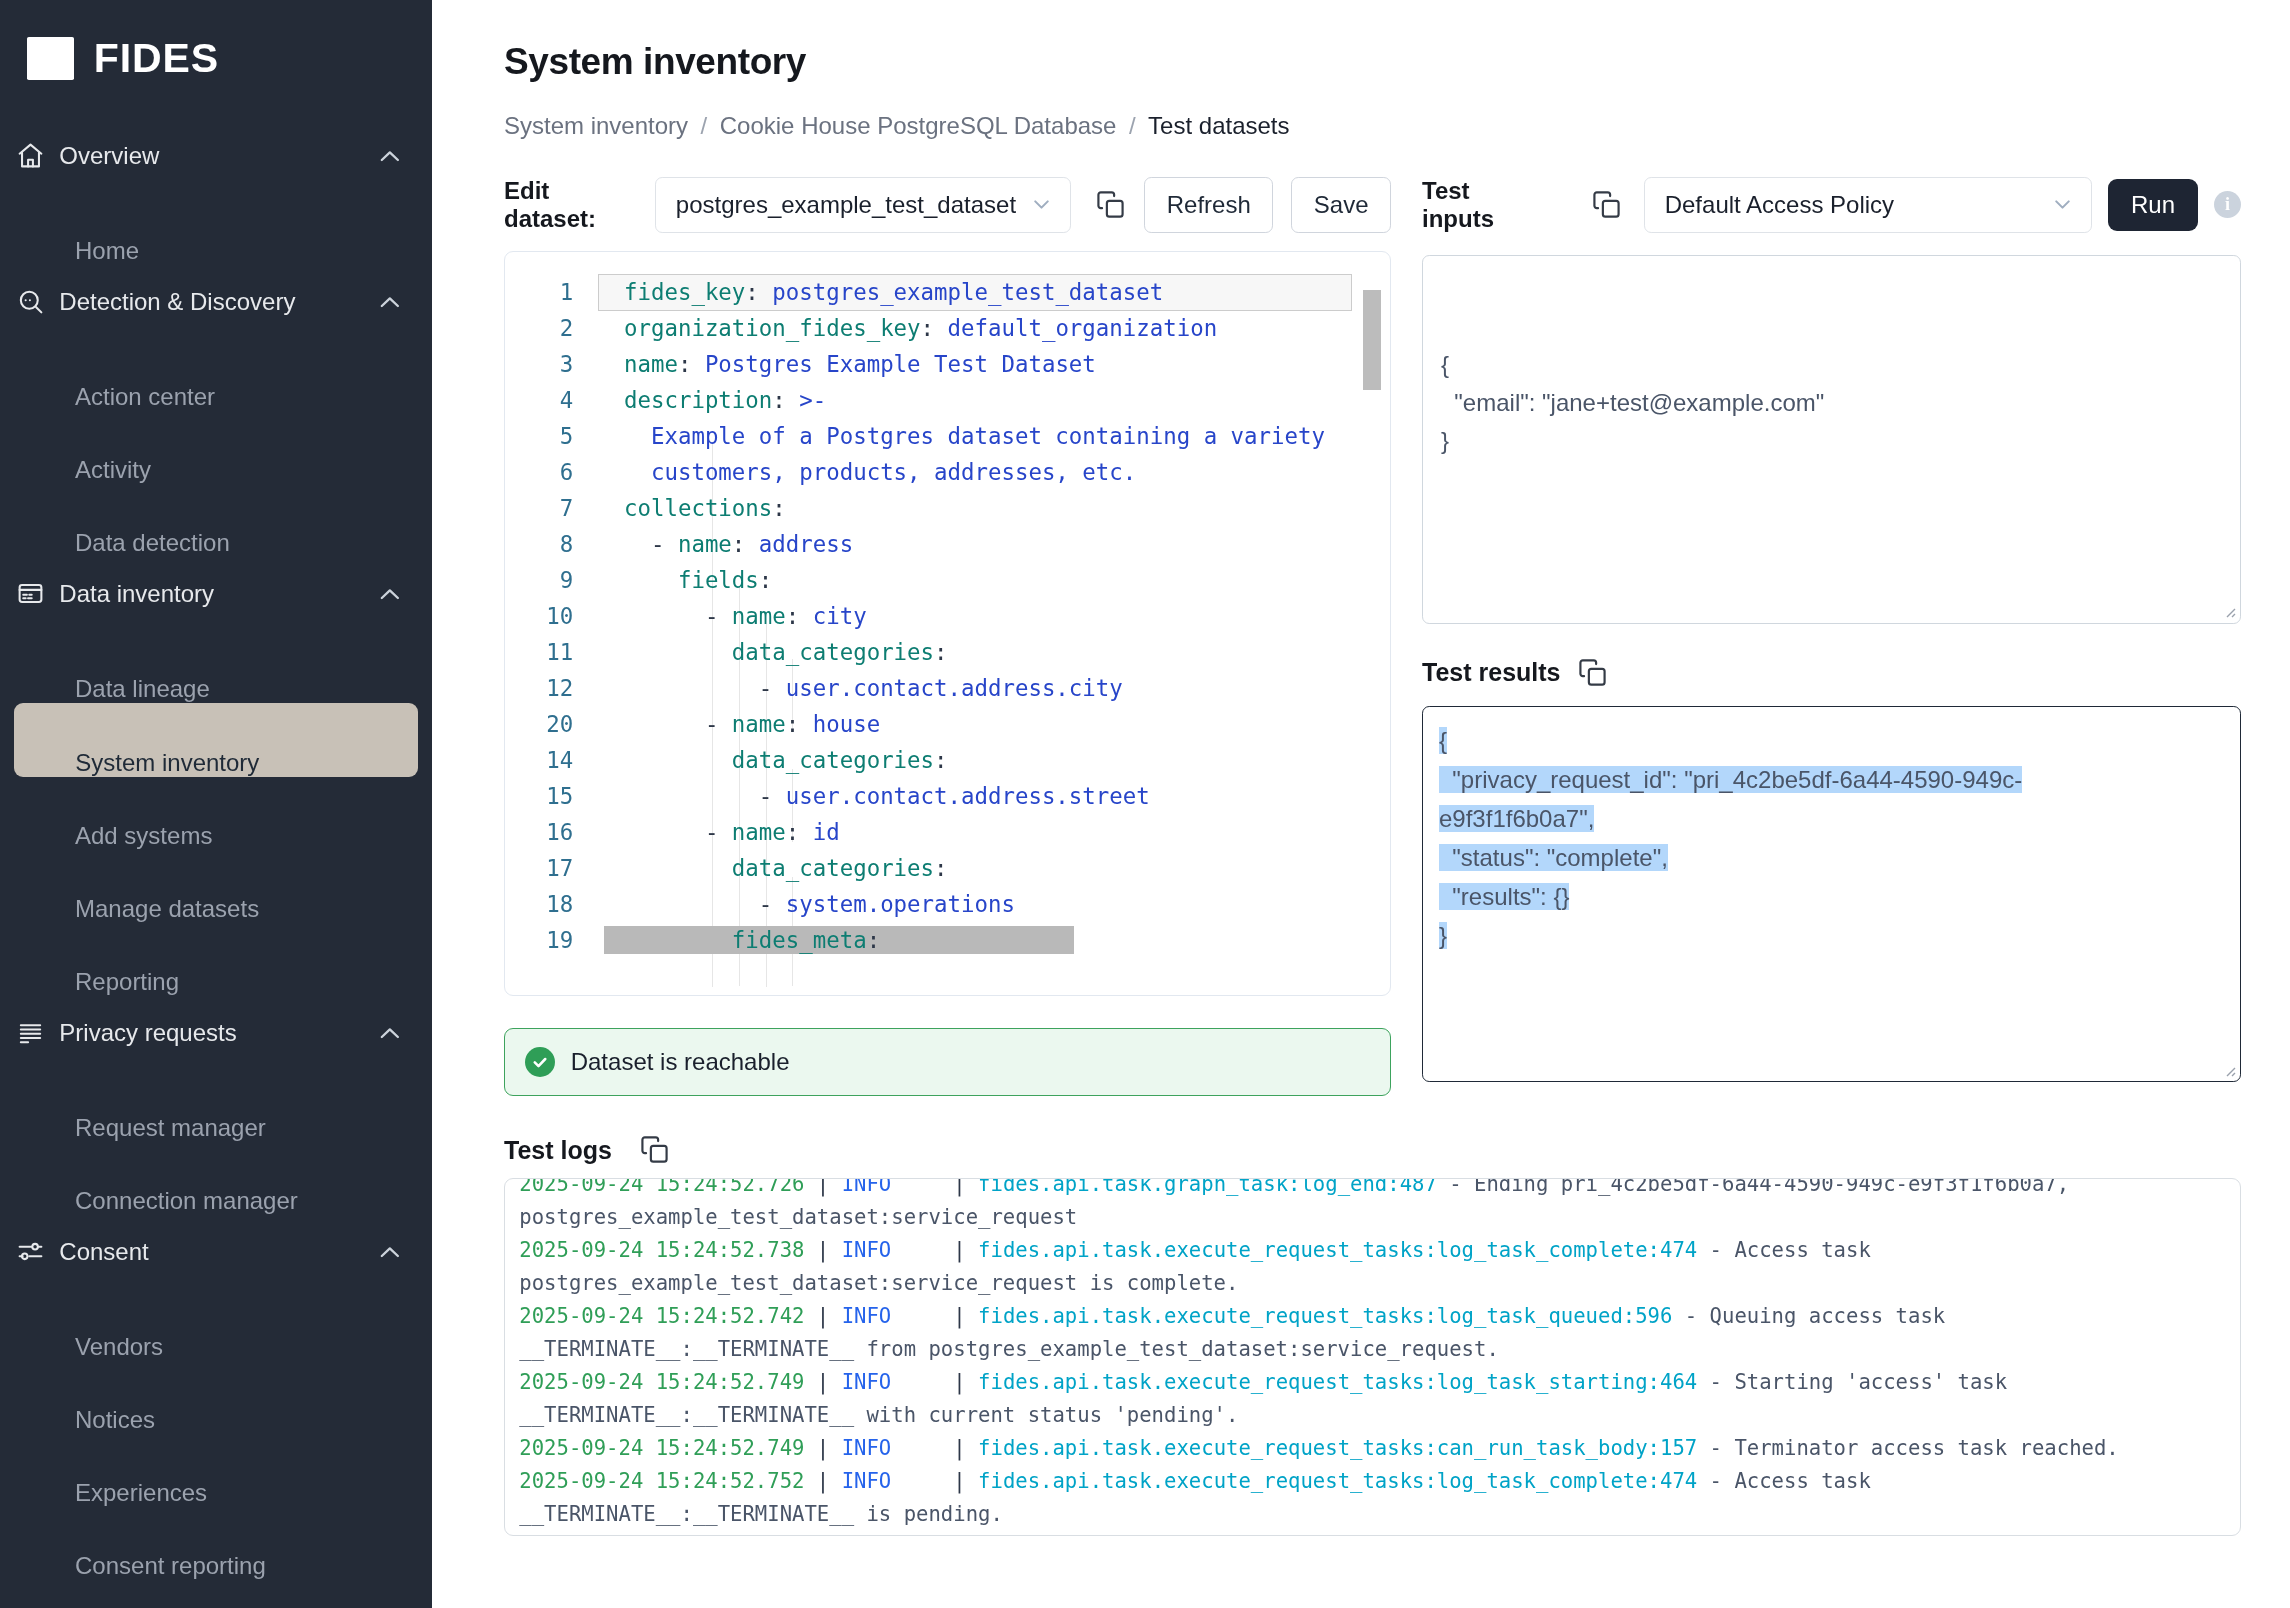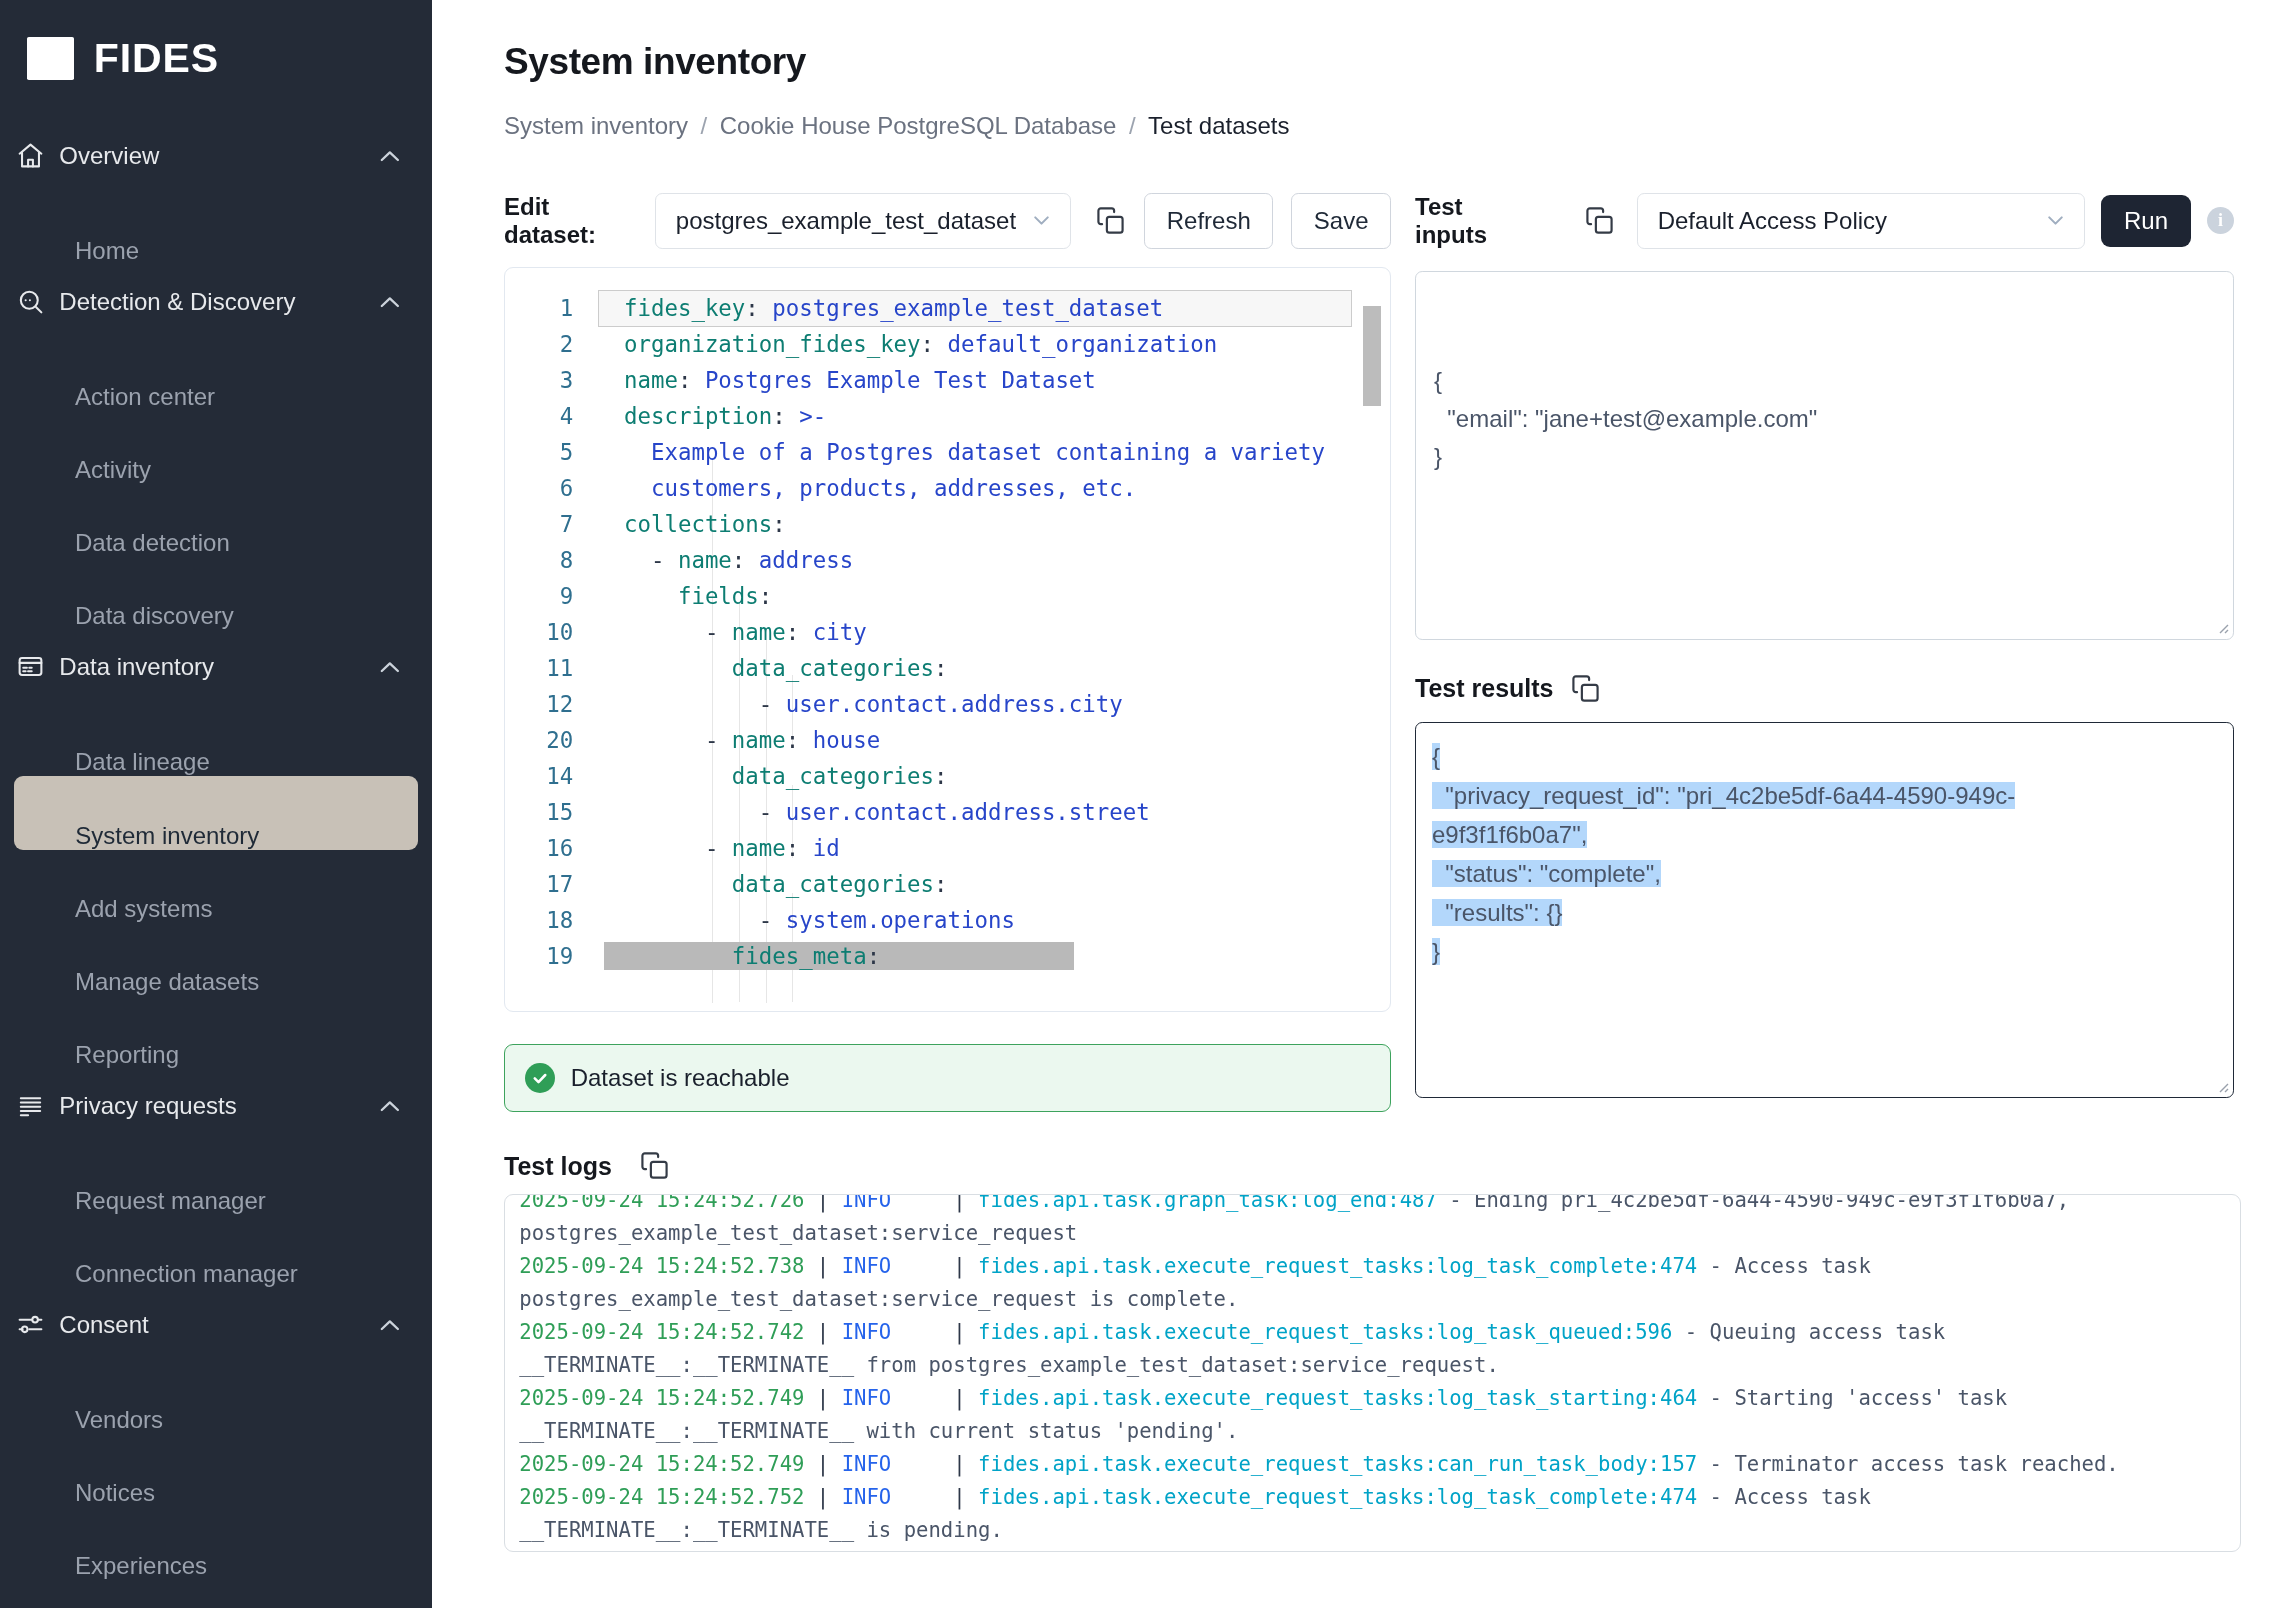--- a/index.html
+++ b/index.html
@@ -55,21 +55,21 @@
     margin:0 14.3px;border-radius:9px;height:74px;
     padding-left:61px;color:var(--active-item-text);font-weight:500;
   }
   
   .main{flex:1;padding:0 0 0 72px;position:relative;}
   .page-title{margin-top:41px;font-size:37px;font-weight:700;letter-spacing:-0.4px;color:#15181E;}
   .breadcrumb{margin-top:29px;font-size:24px;display:flex;gap:12.5px;align-items:center;}
   .crumb{color:var(--text-gray);cursor:pointer;}
   .crumb.current{color:#1A202C;}
   .crumb-sep{color:#9CA3AF;}
-  .columns{display:flex;gap:24px;margin-top:52px;}
+  .columns{display:flex;gap:31px;margin-top:36px;}
   .col-left{width:887px;min-width:887px;}
   .col-right{width:819px;min-width:819px;}
   
   .toolbar{display:flex;align-items:center;height:57px;}
   .section-label{font-size:24px;font-weight:700;line-height:28px;color:#15181E;}
   .select{
     height:56px;border:0.9px solid var(--border-light);border-radius:7.2px;
     display:flex;align-items:center;justify-content:space-between;
     padding:0 16px 0 19.7px;font-size:24px;color:#1A202C;background:#fff;cursor:pointer;
   }
@@ -204,23 +204,20 @@
         </span>
       </div>
       <div class="nav-item nav-sub">
         <span class="nav-label">Action center</span>
       </div>
       <div class="nav-item nav-sub">
         <span class="nav-label">Activity</span>
       </div>
       <div class="nav-item nav-sub">
         <span class="nav-label">Data detection</span>
-      </div>
-      <div class="nav-item nav-sub">
-        <span class="nav-label">Data discovery</span>
       </div>
       <div class="nav-item nav-header">
         <span class="nav-icon">
           <svg viewBox="0 0 24 24" fill="none" stroke="currentColor" stroke-width="1.7" stroke-linecap="round" stroke-linejoin="round">
             <rect x="3" y="5" width="18" height="14" rx="2"></rect>
             <path d="M3 9h18"></path>
             <path d="M6 13h3M11 13h2M6 16h2M10 16h3"></path>
           </svg>
         </span>
         <span class="nav-label">Data inventory</span>

